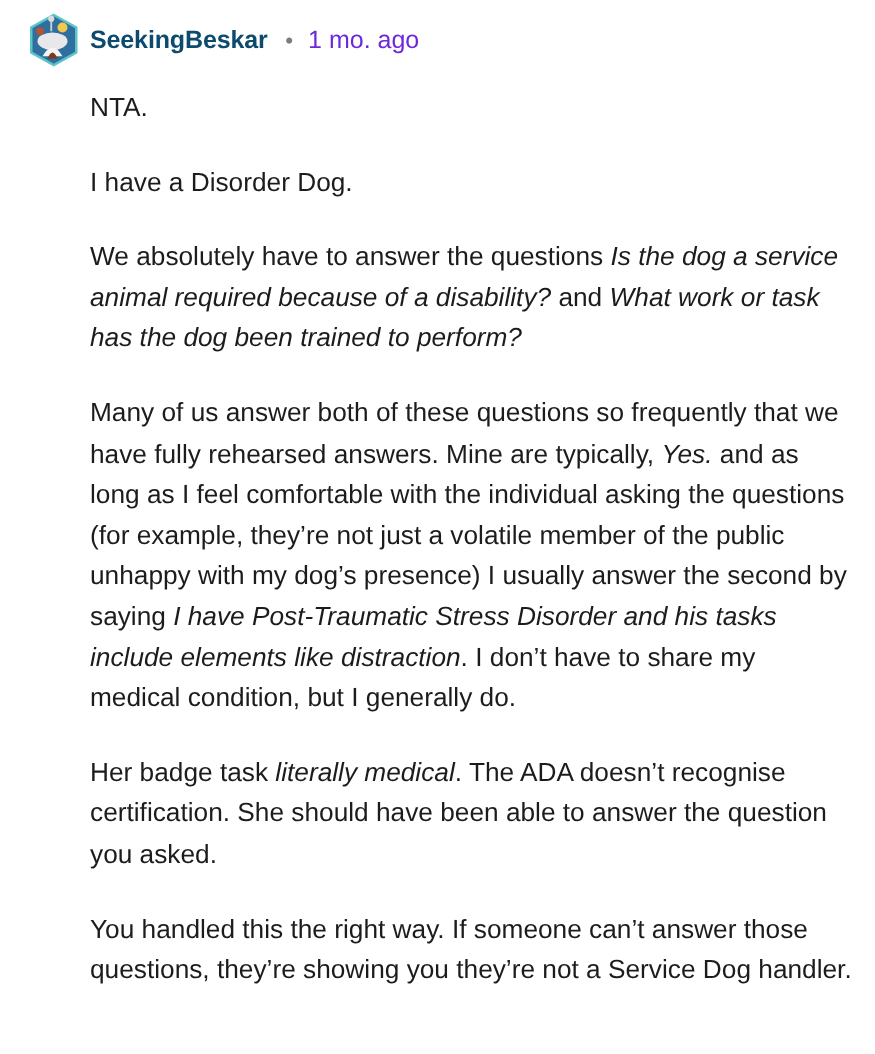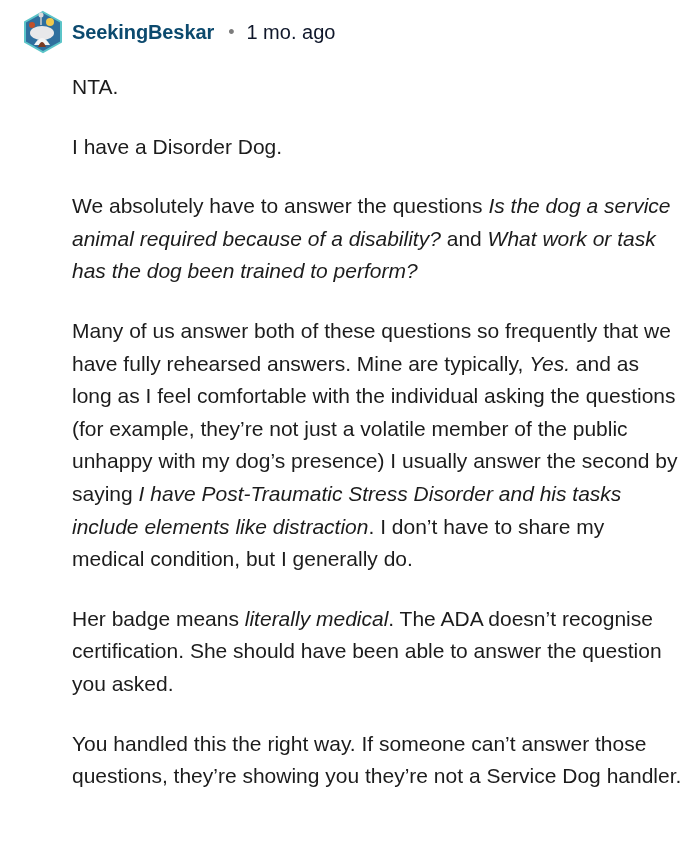--- a/index.html
+++ b/index.html
@@ -16,21 +16,21 @@
     .avatar {
       width: 46px; height: 46px; position: relative; margin-right: 6px;
     }
     .avatar svg { width: 46px; height: 46px; display: block; }
     .username {
       font-weight: bold; font-size: 20px; color: #0c4a6e; letter-spacing: -0.1px;
     }
     .dot {
       color: #7c7c7c; font-size: 18px; margin: 0 12px 0 14px;
     }
-    .time { font-size: 20px; color: #0f172a; }
+    .time { font-size: 20px; color: #6d28d9; }
     .body {
       position: absolute; left: 72px; top: 59px; width: 610px;
       font-size: 21px; line-height: 32.6px; color: #1c1c1c;
     }
     .body p { margin: 12px 0 27px 0; }
     .body em { font-style: italic; }
   </style>
 </head>
 <body>
 
@@ -50,15 +50,15 @@
   <span class="username">SeekingBeskar</span>
   <span class="dot">•</span>
   <span class="time">1 mo. ago</span>
 </div>
 
 <div class="body" id="comment-body">
     <p><span>NTA.</span></p>
     <p><span>I have a Disorder Dog.</span></p>
     <p><span>We absolutely have to answer the questions </span><em>Is the dog a service animal required because of a disability?</em><span> and </span><em>What work or task has the dog been trained to perform?</em></p>
     <p><span>Many of us answer both of these questions so frequently that we have fully rehearsed answers. Mine are typically, </span><em>Yes.</em><span> and as long as I feel comfortable with the individual asking the questions (for example, they’re not just a volatile member of the public unhappy with my dog’s presence) I usually answer the second by saying </span><em>I have Post-Traumatic Stress Disorder and his tasks include elements like distraction</em><span>. I don’t have to share my medical condition, but I generally do.</span></p>
-    <p><span>Her badge means </span><em>literally medical</em><span>. The ADA doesn’t recognise certification. She should have been able to answer the question you asked.</span></p>
+    <p><span>Her badge task </span><em>literally medical</em><span>. The ADA doesn’t recognise certification. She should have been able to answer the question you asked.</span></p>
     <p><span>You handled this the right way. If someone can’t answer those questions, they’re showing you they’re not a Service Dog handler.</span></p>
   </div>
 
 </body></html>

